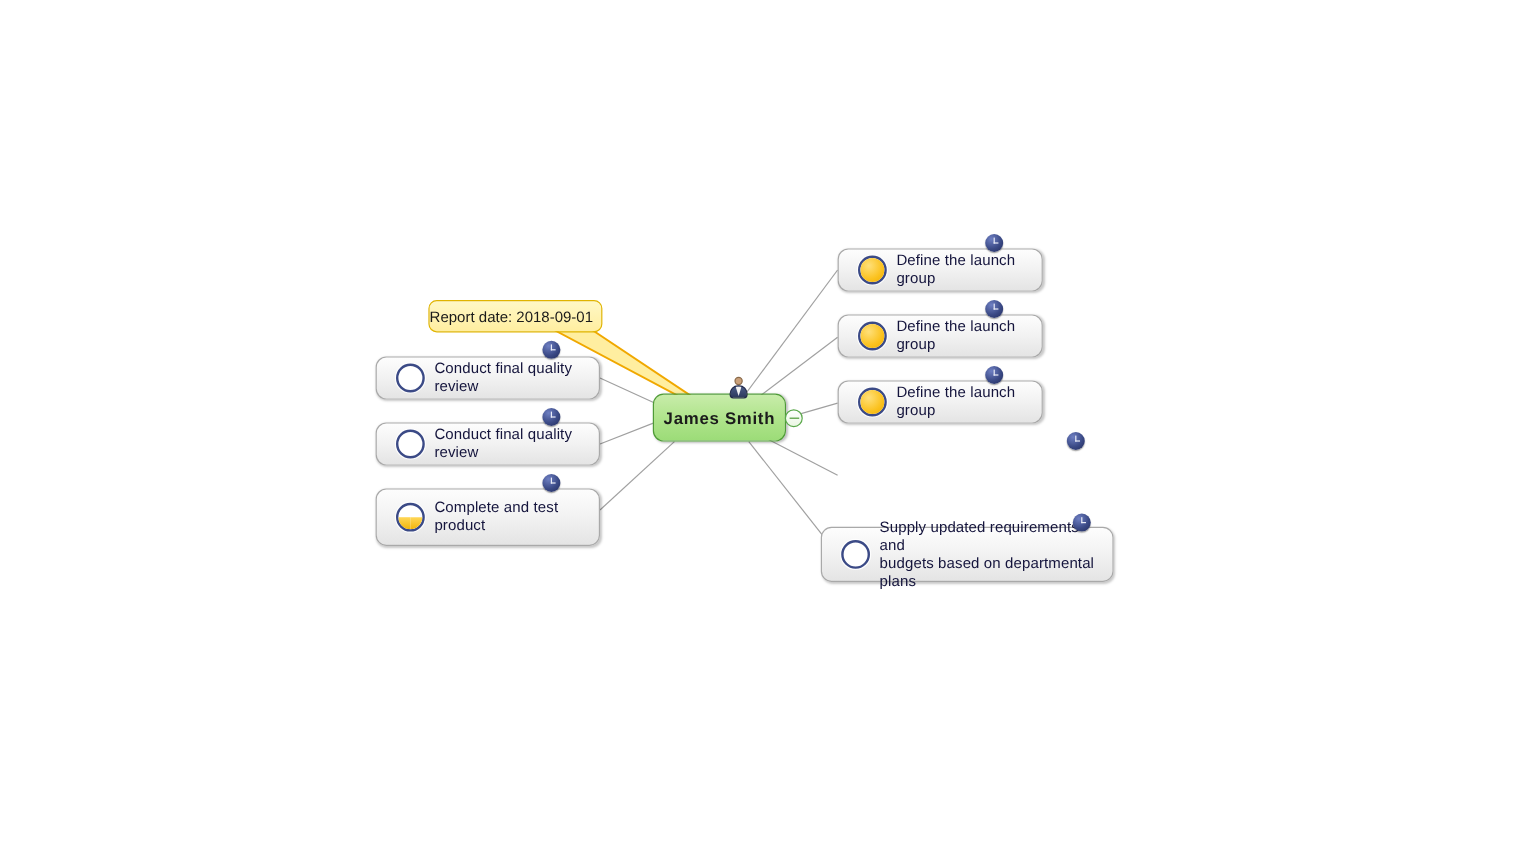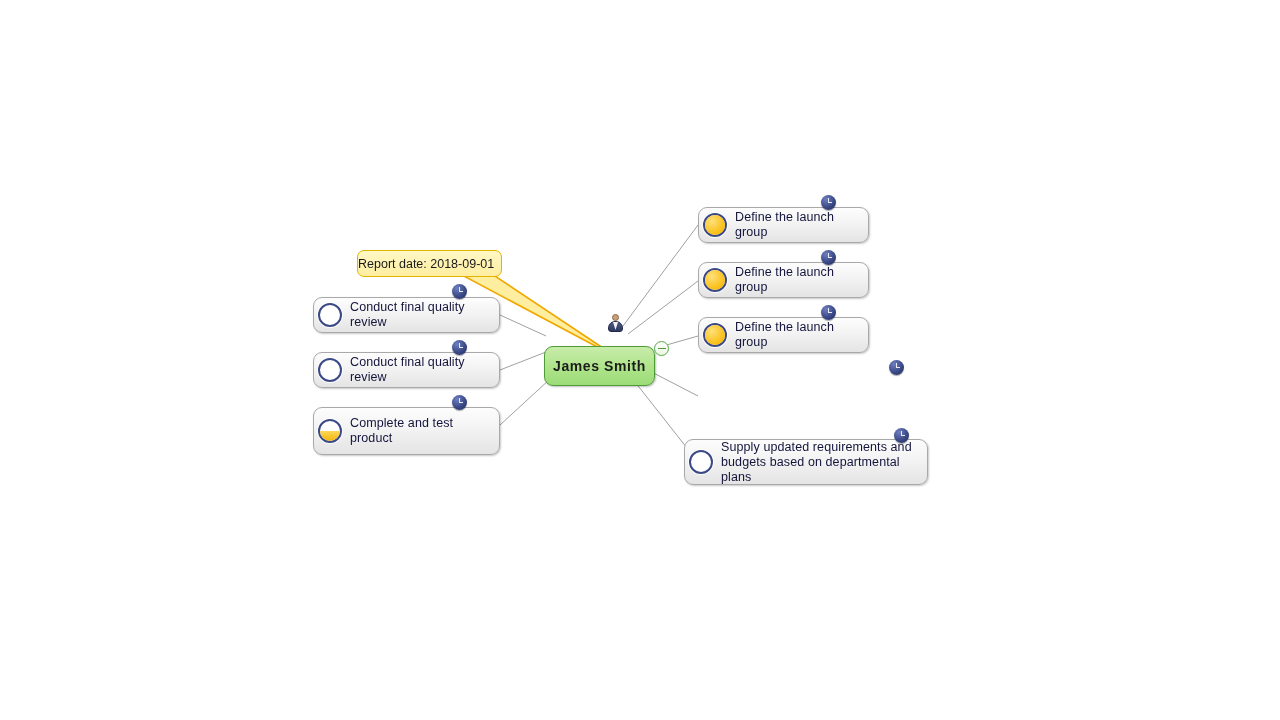--- a/index.html
+++ b/index.html
@@ -31,21 +31,21 @@
   
   .node {
     position: absolute;
     box-sizing: border-box;
     border: 1px solid #a9a9a9;
     border-radius: 9px;
     background: linear-gradient(to bottom, #fdfdfd 0%, #f3f3f3 45%, #e4e4e4 100%);
     box-shadow: 1px 1px 2px rgba(0,0,0,0.22);
     display: flex;
     align-items: center;
-    padding: 0 10px 0 4px;
+    padding: 0 10px 0 16px;
   }
   .node-label {
     font-size: 12.5px;
     color: #14143c;
     line-height: 15px;
     margin-left: 8px;
     white-space: pre-line;
     letter-spacing: 0.1px;
   }
 
@@ -112,21 +112,21 @@
     top: 7px;
     width: 3.6px;
     height: 1.4px;
     background: #e9ecf7;
   }
 
   
   #center-node {
     position: absolute;
     left: 544px;
-    top: 346px;
+    top: 328px;
     width: 111px;
     height: 40px;
     box-sizing: border-box;
     border: 1px solid #4f9b37;
     border-radius: 9px;
     background: linear-gradient(to bottom, #c8ecaa 0%, #b0e48c 50%, #9cdc78 100%);
     box-shadow: 1px 1px 2px rgba(0,0,0,0.25);
     display: flex;
     align-items: center;
     justify-content: center;

